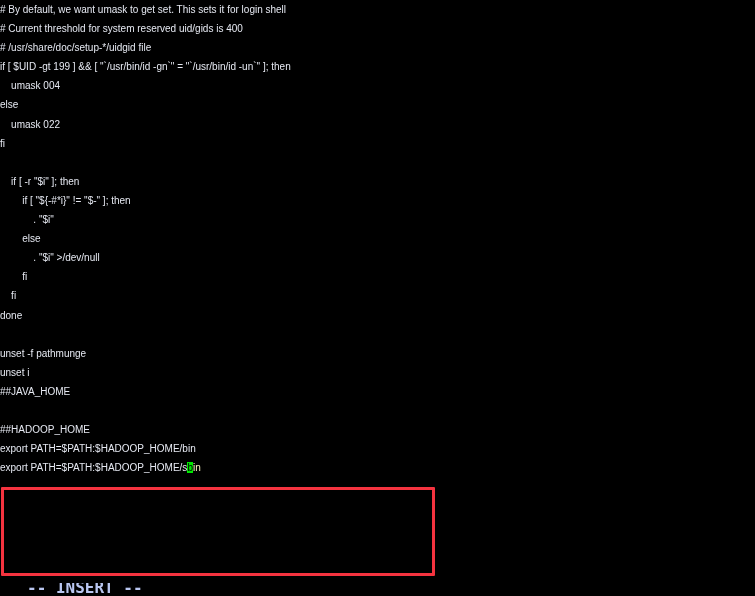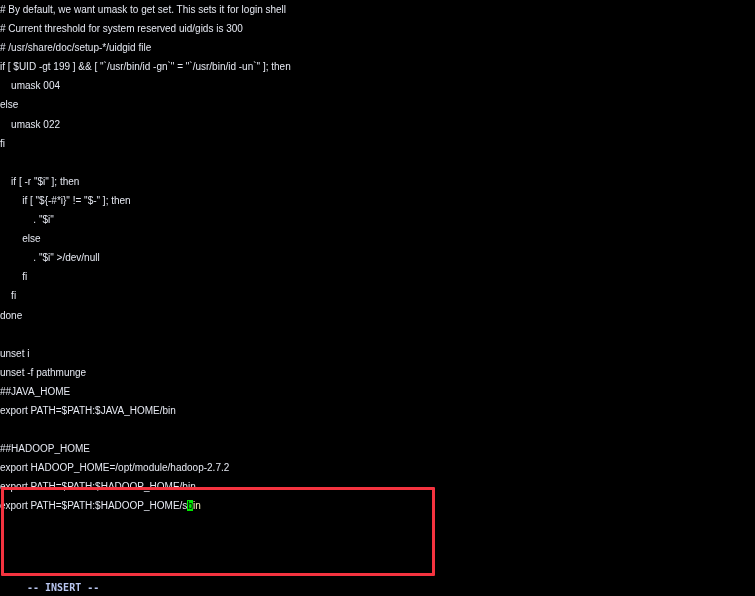--- a/index.html
+++ b/index.html
@@ -74,21 +74,21 @@
     left: 0;
     top: 583px;
     width: 755px;
     height: 13px;
     overflow: hidden;
   }
   #status-mode {
     position: absolute;
     left: 27px;
     top: -5px;
-    font-size: 10px;
+    font-size: 16px;
     line-height: 19.1px;
     font-weight: bold;
     color: #b9c6f0;
     white-space: pre;
     font-family: "DejaVu Sans Mono", "Liberation Mono", monospace;
   }
 
   
   #watermark {
     position: absolute;
@@ -103,44 +103,42 @@
     margin-top: 30px;
   }
 </style>
 </head>
 <body>
 
 <div id="terminal">
 
   <div id="code-area">
     <div class="code-line tint"># By default, we want umask to get set. This sets it for login shell</div>
-    <div class="code-line tint"># Current threshold for system reserved uid/gids is 300</div>
+    <div class="code-line tint"># Current threshold for system reserved uid/gids is 400</div>
     <div class="code-line tint"># /usr/share/doc/setup-*/uidgid file</div>
     <div class="code-line tint">if [ $UID -gt 199 ] &amp;&amp; [ "`/usr/bin/id -gn`" = "`/usr/bin/id -un`" ]; then</div>
     <div class="code-line tint">    umask 004</div>
     <div class="code-line tint">else</div>
     <div class="code-line tint">    umask 022</div>
     <div class="code-line tint">fi</div>
     <div class="code-line tint"></div>
     <div class="code-line tint">    if [ -r "$i" ]; then</div>
     <div class="code-line tint">        if [ "${-#*i}" != "$-" ]; then</div>
     <div class="code-line tint">            . "$i"</div>
     <div class="code-line tint">        else</div>
     <div class="code-line tint">            . "$i" &gt;/dev/null</div>
     <div class="code-line tint">        fi</div>
     <div class="code-line tint">    fi</div>
     <div class="code-line tint">done</div>
     <div class="code-line tint"></div>
+    <div class="code-line tint">unset -f pathmunge</div>
     <div class="code-line tint">unset i</div>
-    <div class="code-line tint">unset -f pathmunge</div>
     <div class="code-line tint">##JAVA_HOME</div>
-    <div class="code-line tint">export PATH=$PATH:$JAVA_HOME/bin</div>
     <div class="code-line tint"></div>
     <div class="code-line tint">##HADOOP_HOME</div>
-    <div class="code-line tint">export HADOOP_HOME=/opt/module/hadoop-2.7.2</div>
     <div class="code-line tint">export PATH=$PATH:$HADOOP_HOME/bin</div>
     <div class="code-line tint"><span>export PATH=$PATH:$HADOOP_HOME/s</span><span class="cursor-block">b</span><span class="after-cursor">in</span></div>
   </div>
 
   <div id="highlight-box"></div>
 
   <div id="status-line">
     <div id="status-mode">-- INSERT --</div>
   </div>
 

